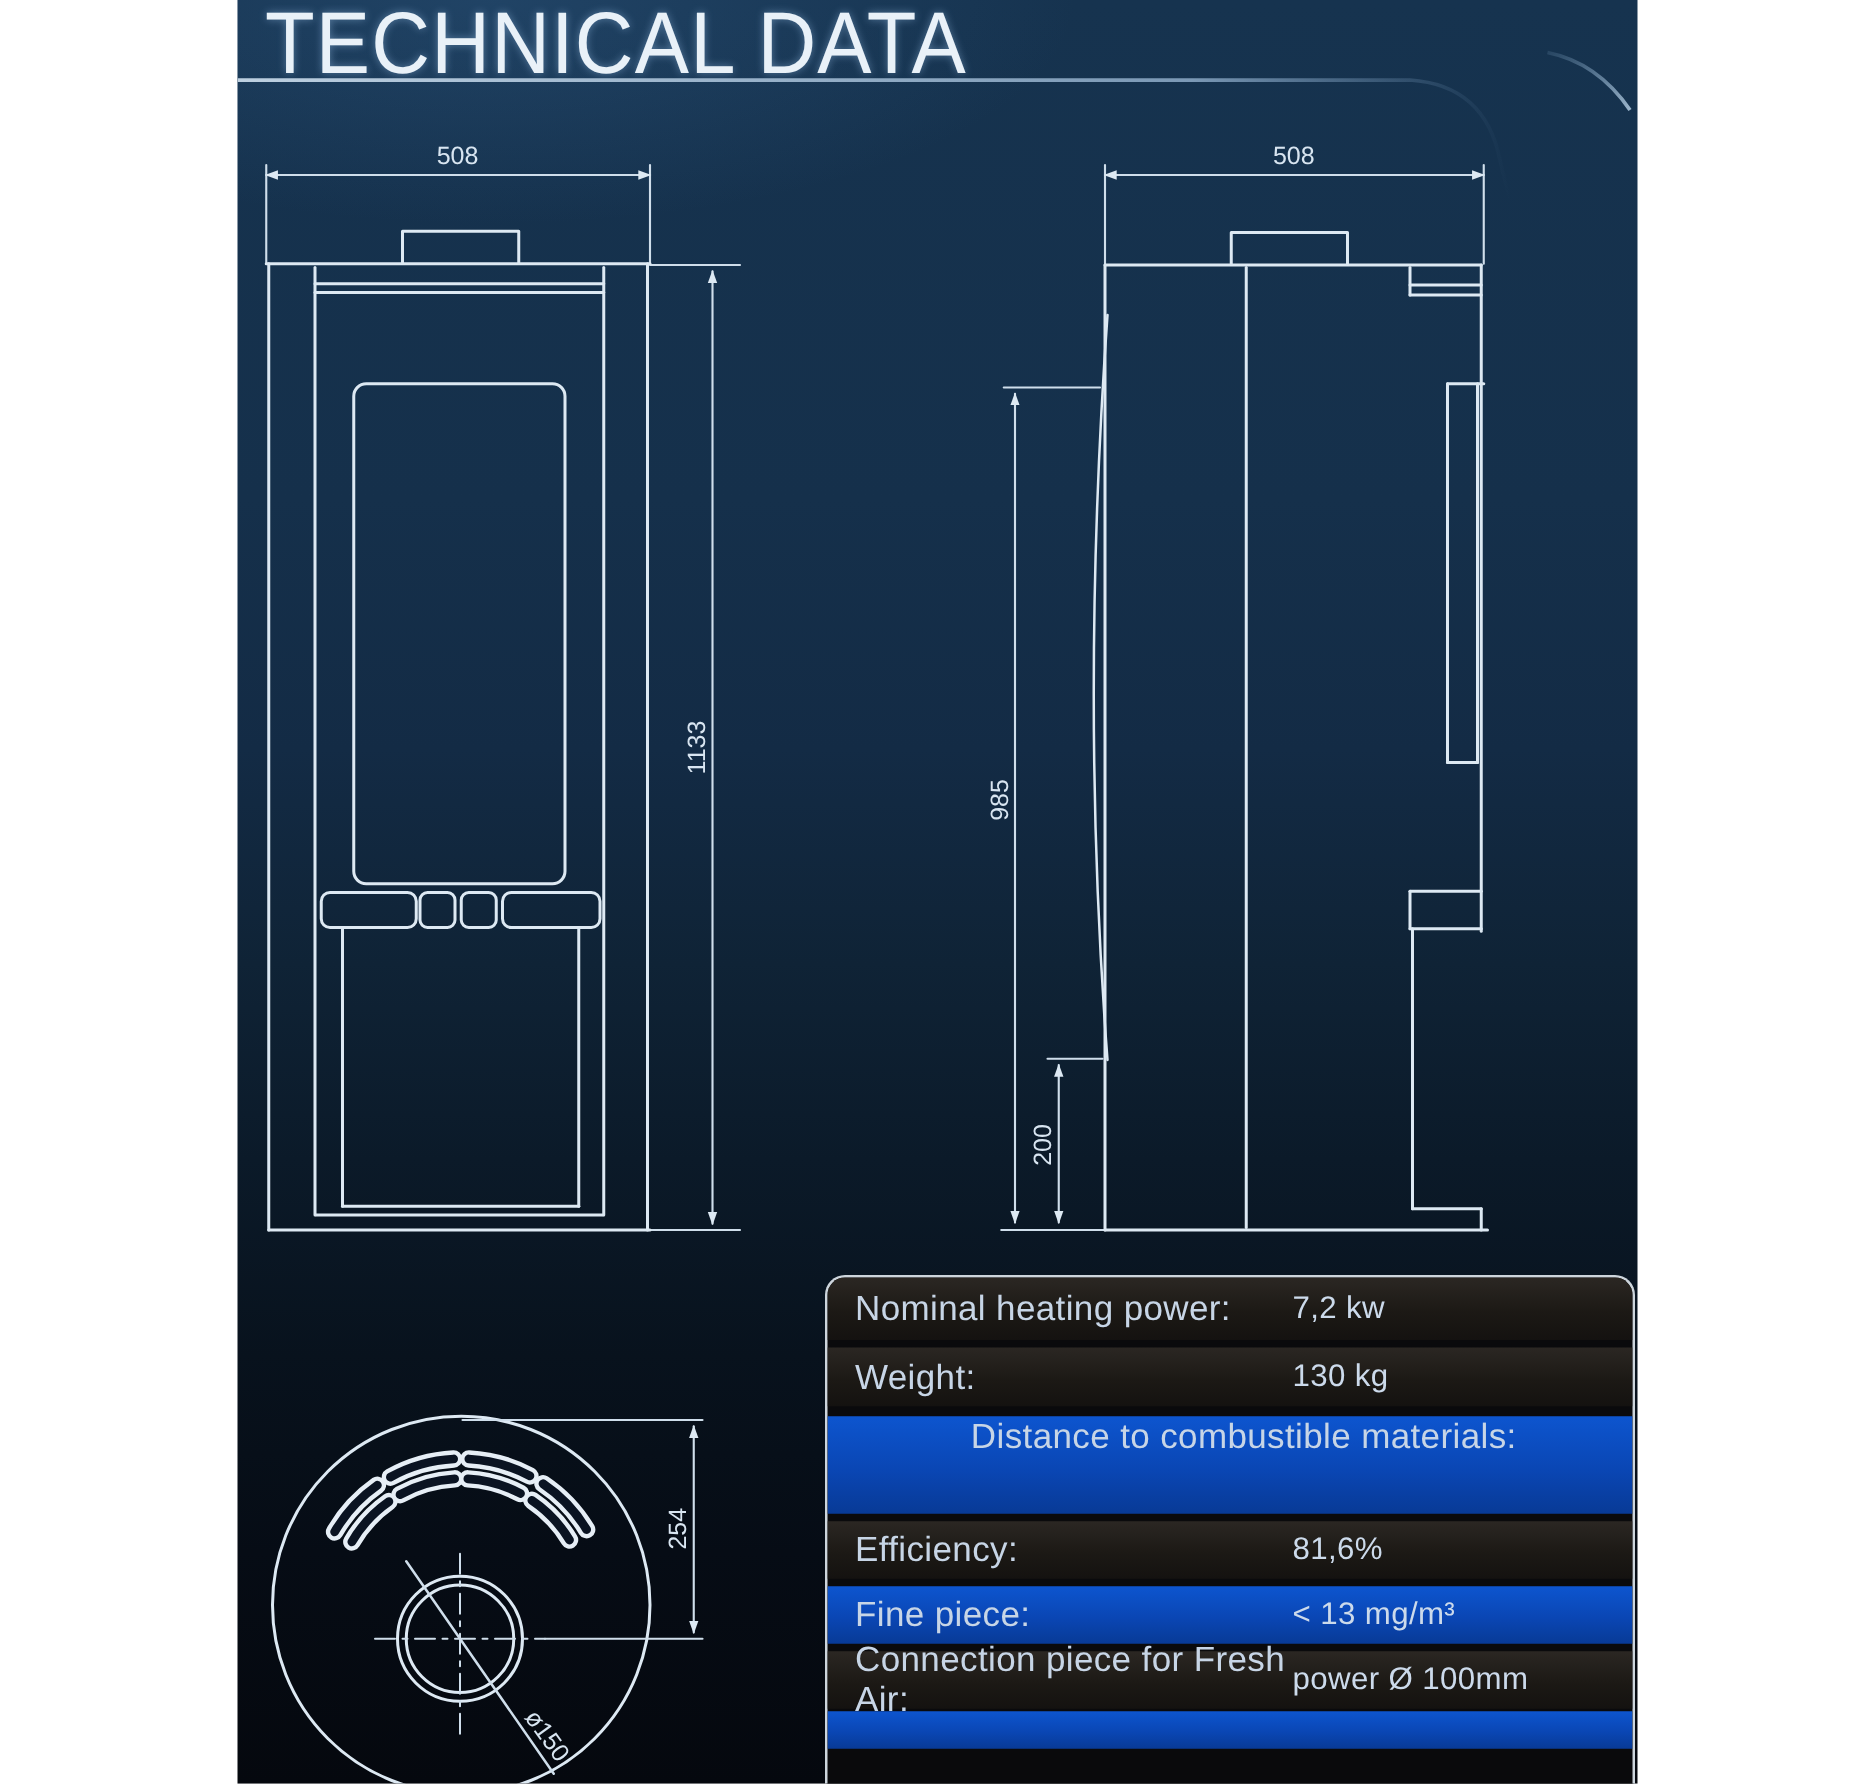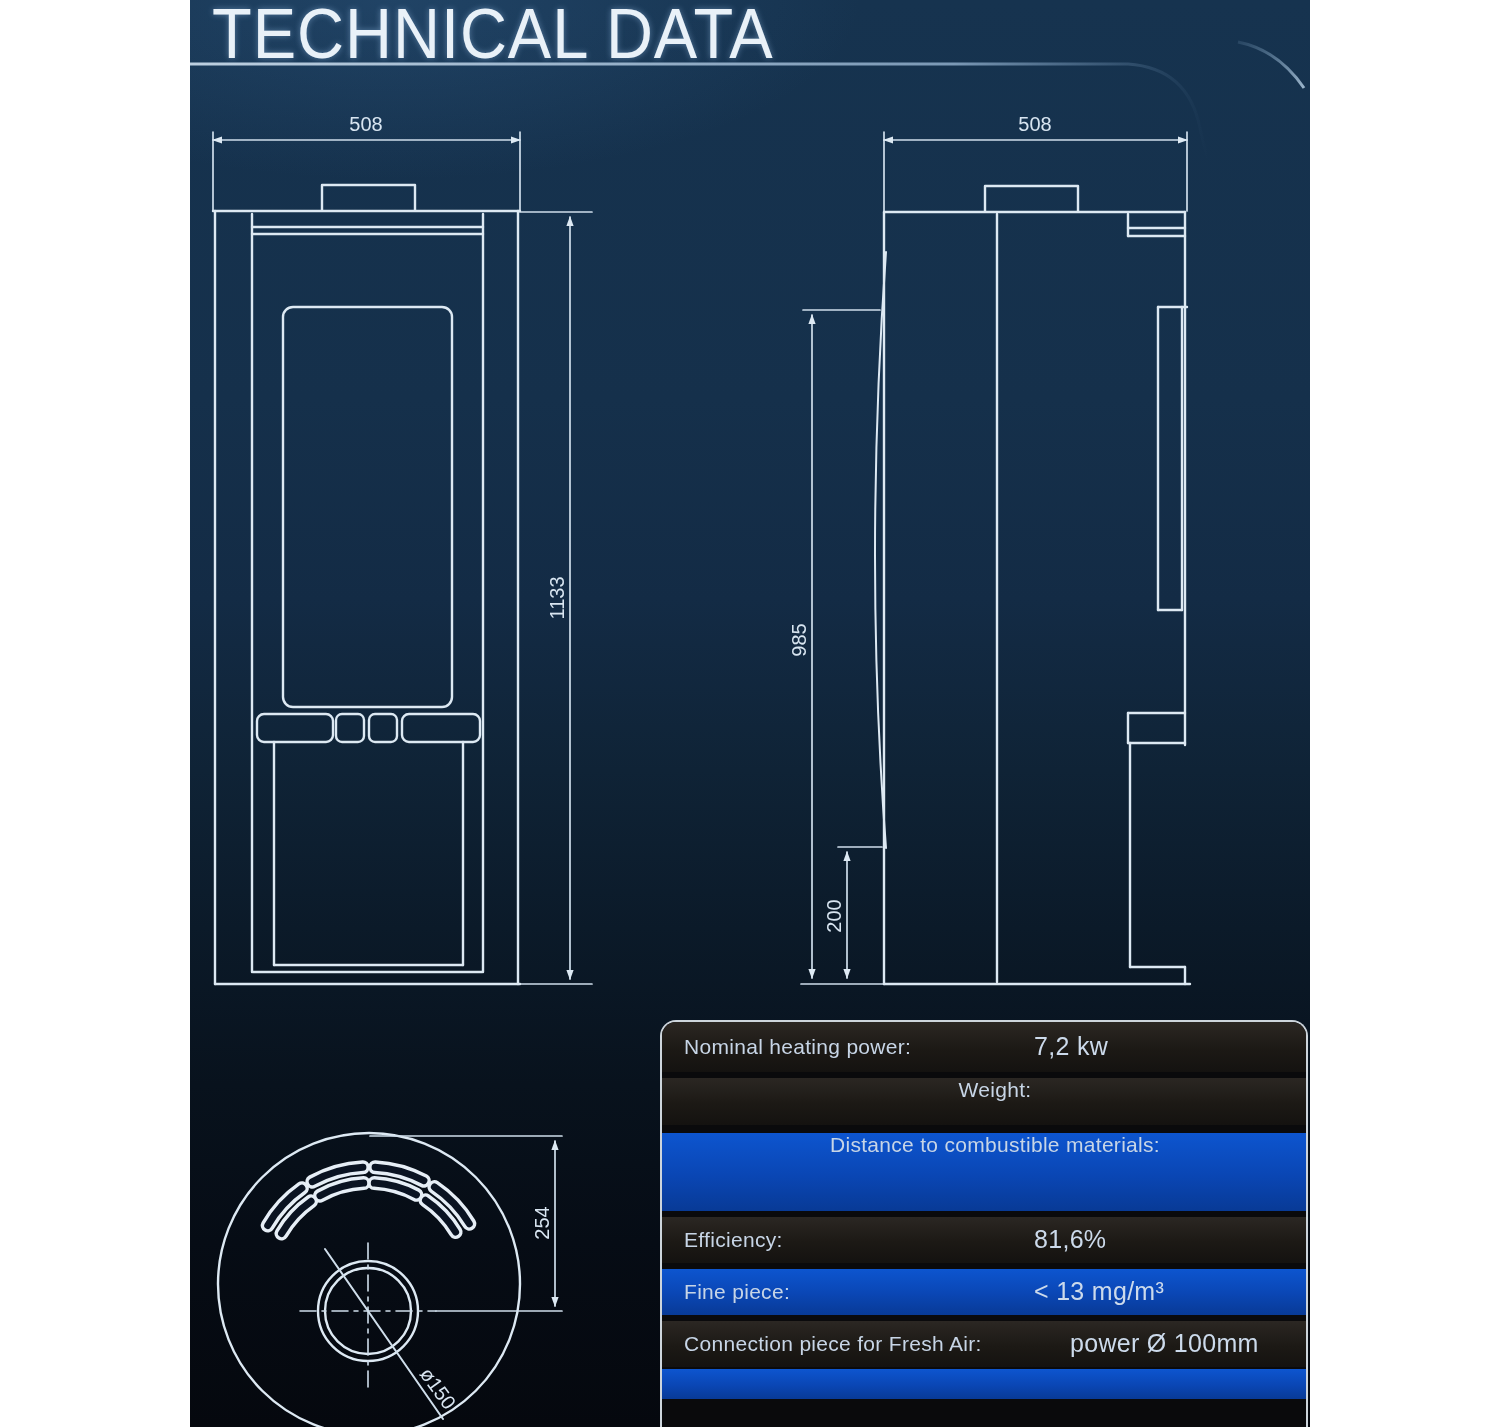--- a/index.html
+++ b/index.html
@@ -27,26 +27,26 @@
   .slot-out{stroke:#e6eef6;stroke-width:14;fill:none;stroke-linecap:round;}
   .slot-in{stroke:#0a1322;stroke-width:7;fill:none;stroke-linecap:round;}
   .dash{stroke-dasharray:16 6 4 6;stroke-width:1.6;}
   
   .spec-table{position:absolute;left:470px;top:1020px;width:648px;height:430px;
         background:#0a0a0c;border:2px solid #cdd5dc;border-bottom:none;
         border-radius:16px 16px 0 0;overflow:hidden;box-sizing:border-box;}
   .trow{position:relative;width:100%;display:flex;align-items:center;}
   .trow.dark{background:linear-gradient(180deg,#2b2723 0%,#1c1915 55%,#141210 100%);}
   .trow.blue{background:linear-gradient(180deg,#0d55cf 0%,#0a46b4 55%,#083a96 100%);}
-  .tlabel{flex:0 0 350px;padding-left:22px;font-size:21px;color:#c7d5e6;letter-spacing:.3px;}
+  .tlabel{flex:0 0 350px;padding-left:22px;font-size:28px;color:#c7d5e6;letter-spacing:.3px;}
   .tvalue{flex:1;font-size:25px;color:#ccdaeb;letter-spacing:.3px;line-height:1.25;}
   .h50{height:50px;margin-bottom:6px;} .h47a{height:47px;margin-bottom:8px;}
-  .h47b{height:47px;margin-bottom:8px;flex-direction:column;} .h78{height:78px;margin-bottom:6px;flex-direction:column;}
+  .h47b{height:47px;margin-bottom:8px;} .h78{height:78px;margin-bottom:6px;flex-direction:column;}
   .h46a{height:46px;margin-bottom:6px;} .h46b{height:46px;margin-bottom:6px;}
-  .h46c{height:46px;margin-bottom:2px;gap:36px;} .h30{height:30px;}
+  .h46c{height:46px;margin-bottom:2px;} .h30{height:30px;}
 </style>
 </head>
 <body>
 
 <div class="page">
   <div class="band">
 
     <div class="title">TECHNICAL DATA</div>
     <div class="title-reflect-wrap">
       

